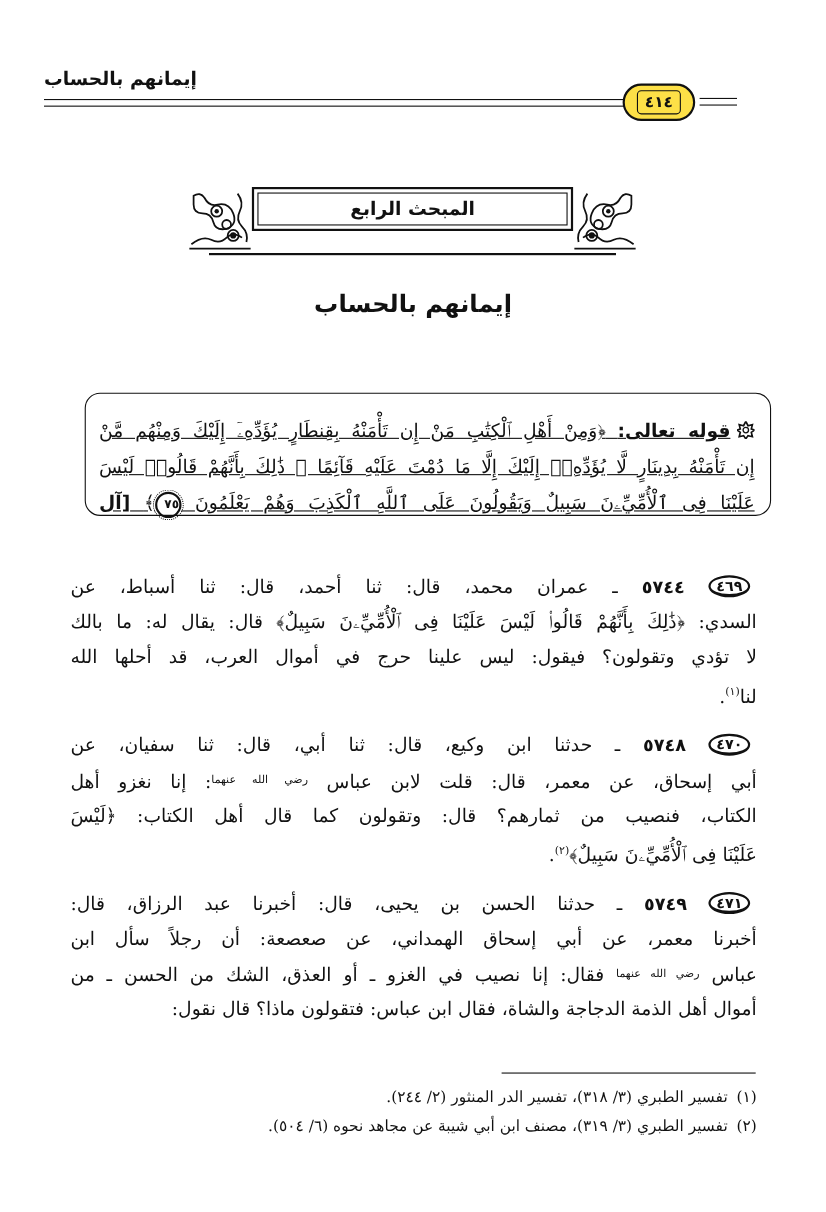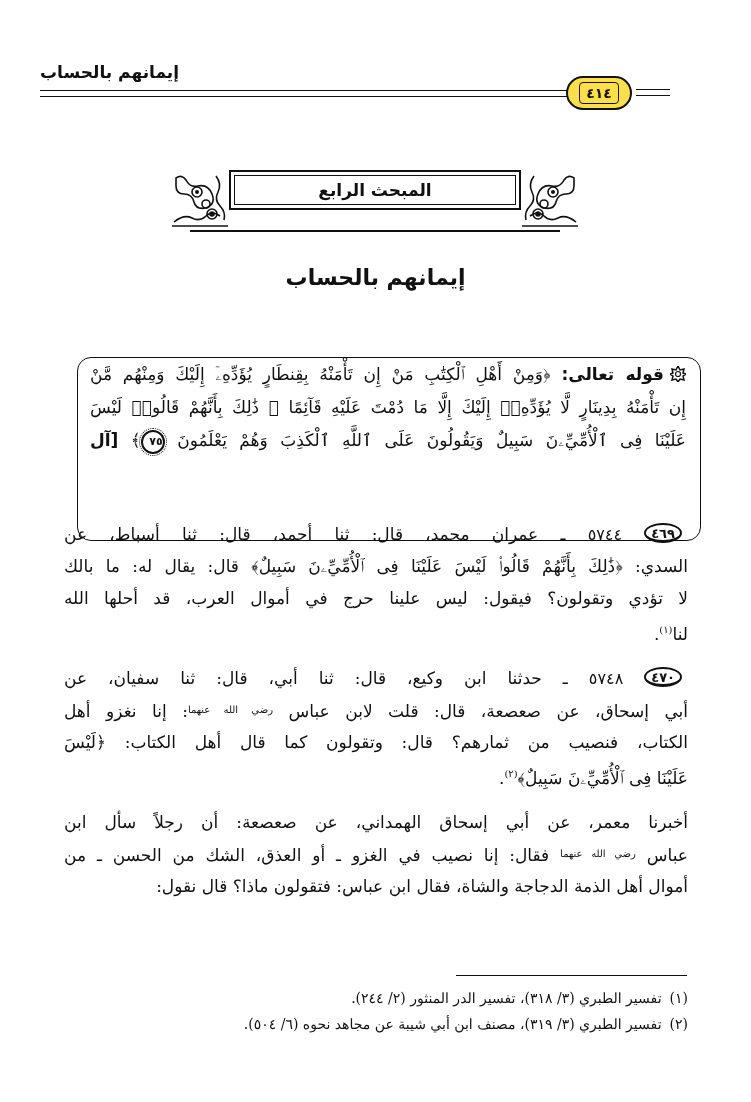--- a/index.html
+++ b/index.html
@@ -21,34 +21,34 @@
     .banner-box { position: absolute; left: 59px; top: 2px; width: 292px; height: 40px; border: 2px solid #111; box-sizing: border-box; }
     .banner-box .inner { position: absolute; left: 3px; top: 3px; right: 3px; bottom: 3px; border: 1px solid #111; display: flex; align-items: center; justify-content: center; font-size: 17px; font-weight: bold; direction: rtl; }
     .banner-base { position: absolute; left: 20px; right: 20px; top: 62px; border-top: 2px solid #111; }
     .ornament { position: absolute; top: 2px; width: 56px; height: 58px; }
     .ornament.left { left: 2px; }
     .ornament.right { right: 2px; transform: scaleX(-1); }
 
     .chapter-title { position: absolute; left: 0; width: 751px; top: 265px; text-align: center; font-size: 22px; font-weight: bold; direction: rtl; }
 
     
-    .verse-box { position: absolute; left: 77px; top: 357px; width: 624px; height: 184px; border: 1.5px solid #111; border-radius: 14px; box-sizing: border-box; padding: 0 14px 4px 12px; direction: rtl; }
+    .verse-box { position: absolute; left: 77px; top: 357px; width: 624px; height: 112px; border: 1.5px solid #111; border-radius: 14px; box-sizing: border-box; padding: 18px 14px 4px 12px; direction: rtl; text-decoration: underline; }
     .verse-line { font-family: "DejaVu Serif", serif; font-size: 17px; line-height: 33px; text-align: justify; text-align-last: justify; white-space: nowrap; }
     .verse-line.last { text-align-last: right; }
     .star-icon { display: inline-block; width: 16px; height: 16px; vertical-align: -2px; margin-left: 6px; }
     .lead { font-family: "DejaVu Sans", sans-serif; font-weight: bold; font-size: 17px; }
     .ayah-num { display: inline-block; width: 24px; height: 24px; border: 2px solid #111; border-radius: 50%; font-size: 11px; line-height: 20px; text-align: center; box-sizing: border-box; vertical-align: middle; font-family: "DejaVu Sans", sans-serif; font-weight: bold; outline: 1px dotted #111; outline-offset: 1px; }
 
     
     .narration { position: absolute; left: 64px; width: 624px; direction: rtl; font-family: "DejaVu Serif", serif; font-size: 17px; }
     .narration .line { line-height: 32px; height: 32px; text-align: justify; text-align-last: justify; white-space: nowrap; }
     .narration .line.last { text-align-last: right; }
     .narration .line.first { padding-right: 6px; }
     .num-badge { display: inline-block; border: 2px solid #111; border-radius: 50%; padding: 0 5px; height: 20px; line-height: 18px; font-size: 13px; font-weight: bold; box-sizing: border-box; vertical-align: 2px; border-bottom-width: 3px; font-family: "DejaVu Sans", sans-serif; }
-    .hadith-num { font-weight: normal; font-family: "DejaVu Sans", sans-serif; font-size: 16px; }
+    .hadith-num { font-weight: bold; font-family: "DejaVu Sans", sans-serif; font-size: 16px; }
     .sup { font-size: 10px; vertical-align: super; }
     .honor { font-size: 10px; vertical-align: 4px; }
 
     
     .fn-rule { position: absolute; left: 456px; width: 231px; top: 975px; border-top: 1px solid #111; }
     .footnotes { position: absolute; left: 64px; width: 624px; top: 985px; direction: rtl; font-family: "DejaVu Serif", serif; font-size: 14px; }
     .footnote { line-height: 26px; white-space: nowrap; }
     .footnote .fn-num { margin-left: 8px; }
   </style>
 </head>
@@ -129,30 +129,35 @@
   </div>
 </div>
 
 <div class="narration" style="top:662px;">
   <div class="line first">
     <span class="num-badge">٤٧٠</span>
     <span class="hadith-num">٥٧٤٨</span>
     <span>ـ حدثنا ابن وكيع، قال: ثنا أبي، قال: ثنا سفيان، عن</span>
   </div>
   <div class="line">
-    <span>أبي إسحاق، عن صعصعة، قال: قلت لابن عباس</span>
+    <span>أبي إسحاق، عن معمر، قال: قلت لابن عباس</span>
     <span class="honor">رضي الله عنهما</span><span>: إنا نغزو أهل</span>
   </div>
   <div class="line"><span>الكتاب، فنصيب من ثمارهم؟ قال: وتقولون كما قال أهل الكتاب: ﴿لَيْسَ</span></div>
   <div class="line last">
     <span>عَلَيْنَا فِى ٱلْأُمِّيِّۦنَ سَبِيلٌ﴾</span><span class="sup">(٢)</span><span>.</span>
   </div>
 </div>
 
 <div class="narration" style="top:806px;">
+  <div class="line first">
+    <span class="num-badge">٤٧١</span>
+    <span class="hadith-num">٥٧٤٩</span>
+    <span>ـ حدثنا الحسن بن يحيى، قال: أخبرنا عبد الرزاق، قال:</span>
+  </div>
   <div class="line"><span>أخبرنا معمر، عن أبي إسحاق الهمداني، عن صعصعة: أن رجلاً سأل ابن</span></div>
   <div class="line">
     <span>عباس</span>
     <span class="honor">رضي الله عنهما</span>
     <span>فقال: إنا نصيب في الغزو ـ أو العذق، الشك من الحسن ـ من</span>
   </div>
   <div class="line last"><span>أموال أهل الذمة الدجاجة والشاة، فقال ابن عباس: فتقولون ماذا؟ قال نقول:</span></div>
 </div>
 
 <div class="fn-rule"></div>

